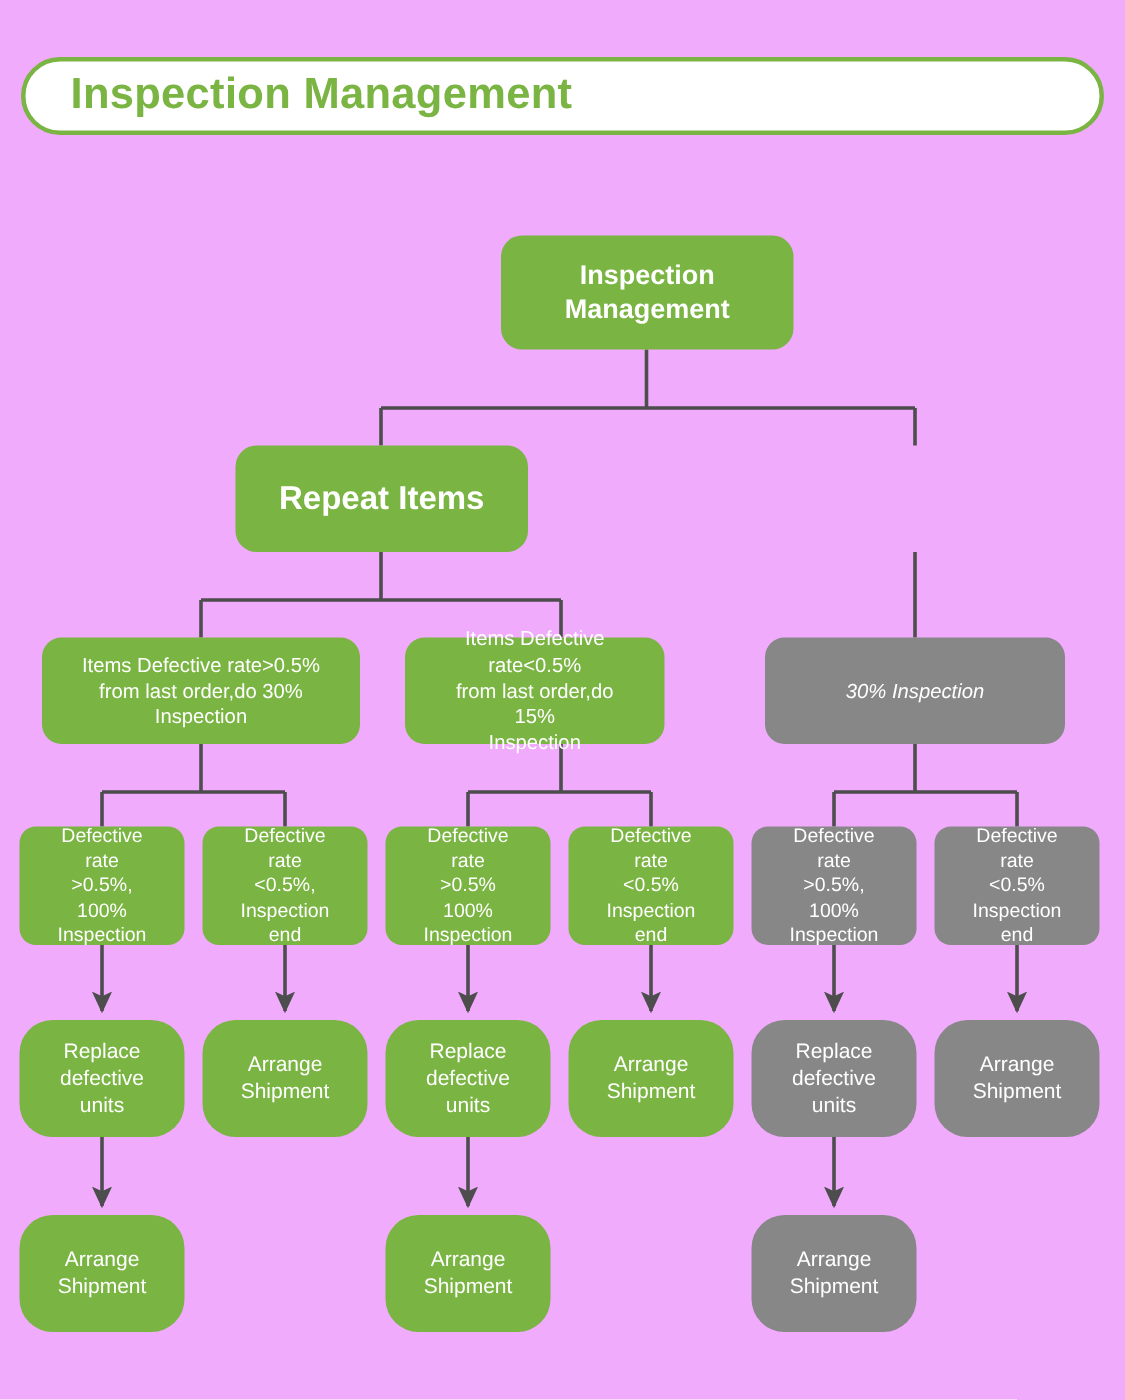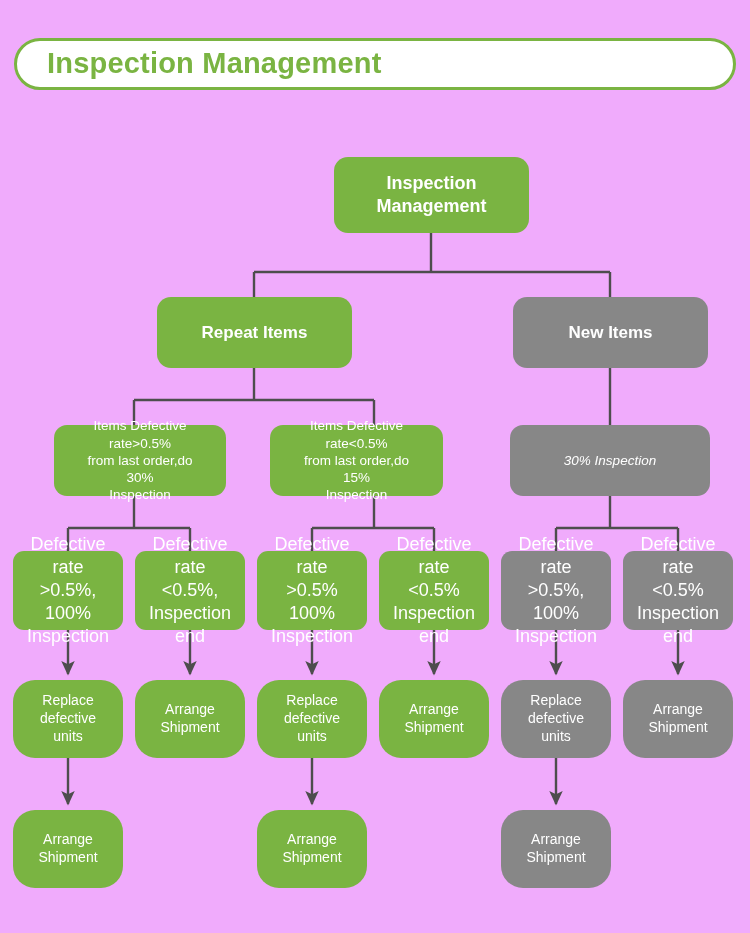--- a/index.html
+++ b/index.html
@@ -70,32 +70,32 @@
   }
   .node.green { background: #7ab442; }
   .node.gray  { background: #878787; }
 
   .node.lvl-root {
     font-size: 18px;
     font-weight: bold;
     border-radius: 14px;
   }
   .node.lvl-branch {
-    font-size: 17px;
+    font-size: 22px;
     font-weight: bold;
     border-radius: 14px;
     text-align: right;
   }
   .node.lvl-rule {
     font-size: 13.5px;
     font-weight: normal;
     border-radius: 13px;
   }
   .node.lvl-result {
-    font-size: 18px;
+    font-size: 13px;
     font-weight: normal;
     border-radius: 11px;
   }
   .node.lvl-action {
     font-size: 14px;
     font-weight: normal;
     border-radius: 22px;
   }
 </style>
 </head>
@@ -155,23 +155,22 @@
       <path d="M312,758 L312,804"></path>
       <path d="M556,758 L556,804"></path>
     </g>
   </svg>
 
   <div class="node lvl-root green" style="left:334px; top:157px; width:195px; height:76px;">Inspection
 Management</div>
 
   <div class="node lvl-branch green" style="left:157px; top:297px; width:195px; height:71px;">Repeat Items</div>
 
-  <div class="node lvl-branch gray" style="left:513px; top:297px; width:195px; height:71px;">New Items</div>
-
-  <div class="node lvl-rule green" style="left:28px; top:425px; width:172px; height:71px;margin-left:26px;">Items Defective rate&gt;0.5%
+
+  <div class="node lvl-rule green" style="left:28px; top:425px; width:212px; height:71px;">Items Defective rate&gt;0.5%
 from last order,do 30%
 Inspection</div>
 
   <div class="node lvl-rule green" style="left:270px; top:425px; width:173px; height:71px;">Items Defective rate&lt;0.5%
 from last order,do 15%
 Inspection</div>
 
   <div class="node lvl-rule gray" style="left:510px; top:425px; width:200px; height:71px;font-style:italic;">30% Inspection</div>
 
   <div class="node lvl-result green" style="left:13px; top:551px; width:110px; height:79px;">Defective rate

